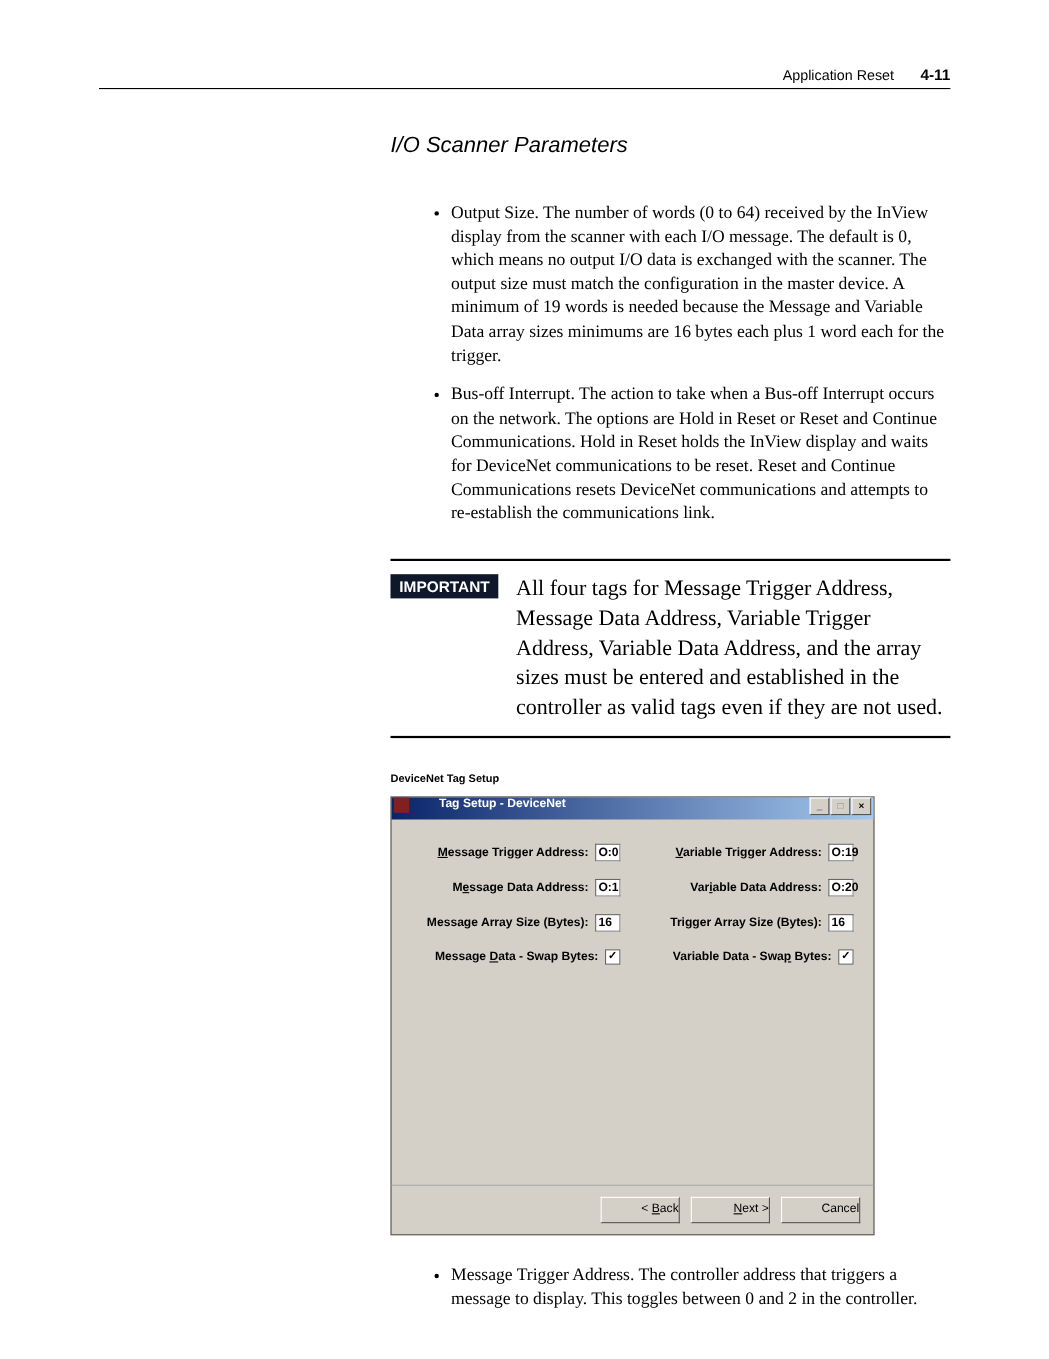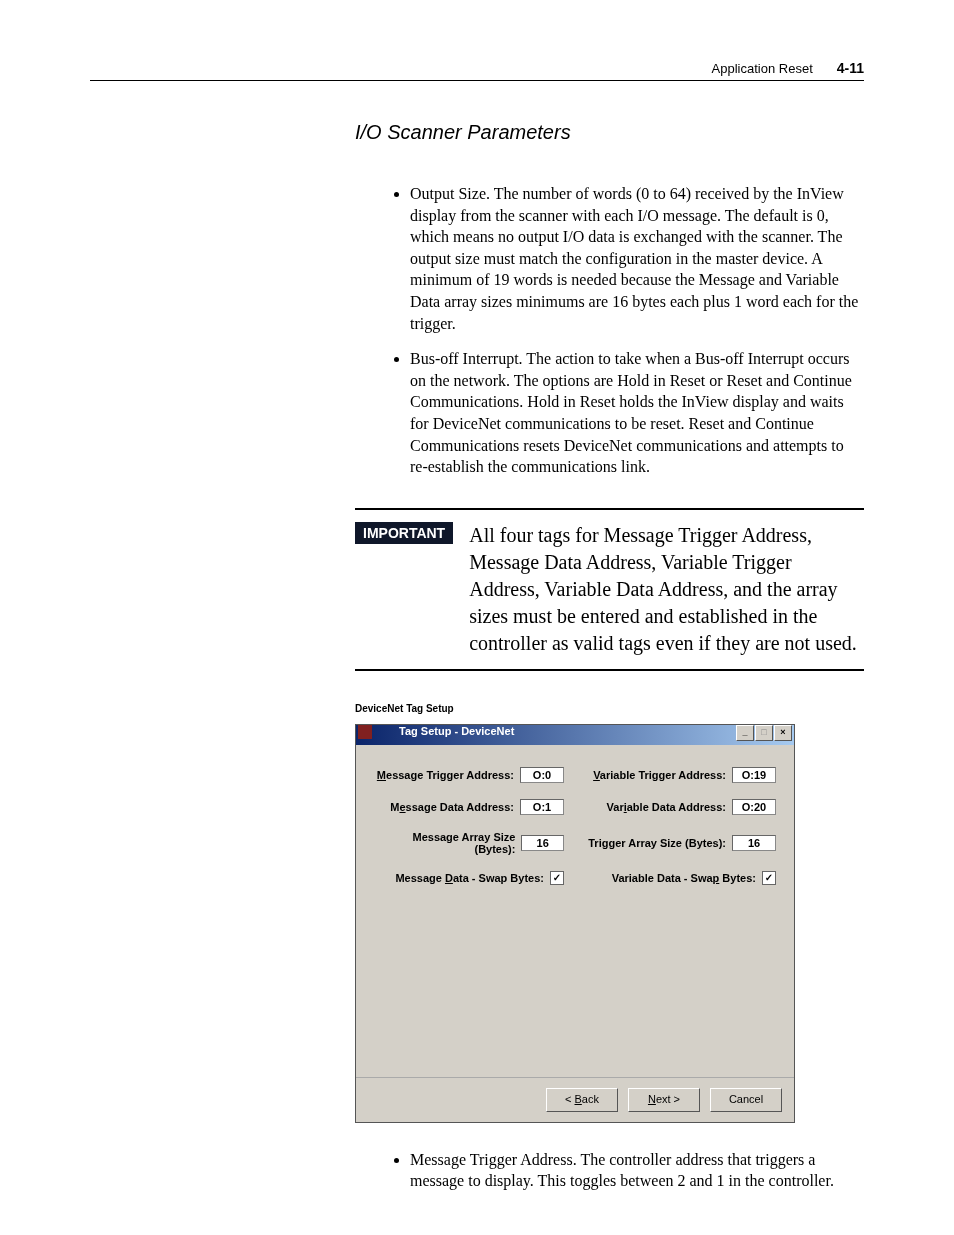--- a/index.html
+++ b/index.html
@@ -138,28 +138,28 @@
     align-items: center;
     justify-content: flex-end;
     gap: 6px;
   }
   .field-label {
     color: #000;
     font-size: 11px;
     text-align: right;
   }
   .field-input {
-    width: 44px;
+    width: 23px;
     height: 16px;
     background: #fff;
     border: 1px solid #888;
     border-top-color:#666;
     border-left-color:#666;
     font-size: 11px;
-    text-align: center;
+    text-align: left;
     padding: 0 2px;
     box-sizing: border-box;
     line-height:14px;
   }
   .check-sq {
     width: 12px;
     height: 12px;
     background: #fff;
     border: 1px solid #666;
     display: inline-flex;
@@ -176,21 +176,21 @@
     gap: 10px;
   }
   .dlg-btn {
     min-width: 70px;
     height: 22px;
     background: #d4d0c8;
     border: 1px solid #fff;
     border-right-color:#555;
     border-bottom-color:#555;
     font-size: 11px;
-    text-align: center;
+    text-align: right;
     line-height: 20px;
   }
   .pub-footer {
     font-family: Arial, Helvetica, sans-serif;
     font-size: 12px;
     text-align: right;
     margin-top: 36px;
   }
   .underline-char { text-decoration: underline; }
 </style>
@@ -273,18 +273,18 @@
         </div>
       </div>
       <div class="dialog-footer">
         <span class="dlg-btn">&lt; <span class="underline-char">B</span>ack</span>
         <span class="dlg-btn"><span class="underline-char">N</span>ext &gt;</span>
         <span class="dlg-btn">Cancel</span>
       </div>
     </div>
 
     <ul class="bullets">
-      <li>Message Trigger Address. The controller address that triggers a message to display. This toggles between 2 and 1 in the controller.</li>
+      <li>Message Trigger Address. The controller address that triggers a message to display. This toggles between 0 and 2 in the controller.</li>
     </ul>
 
   </div>
 
 </div>
 
 </body></html>

